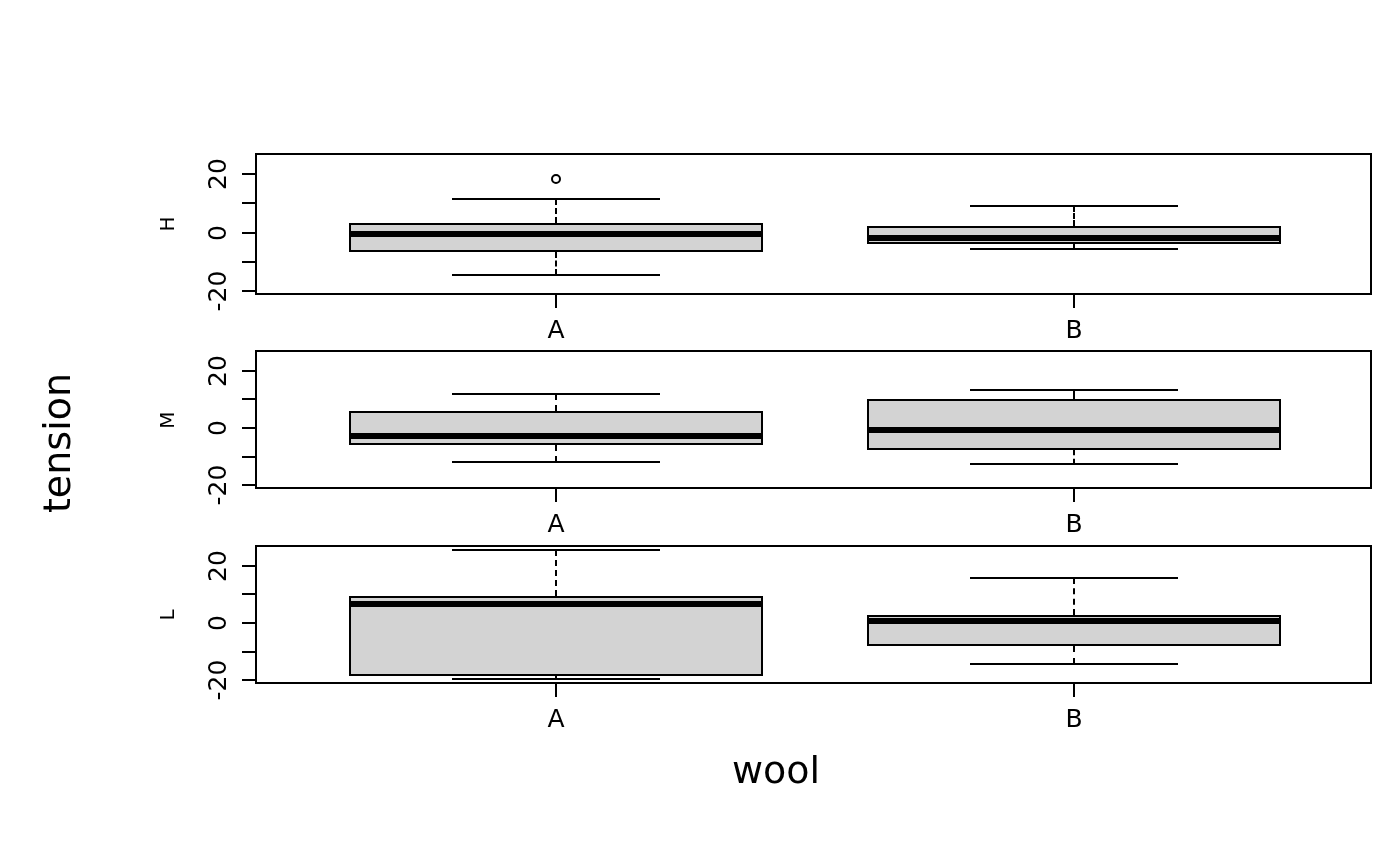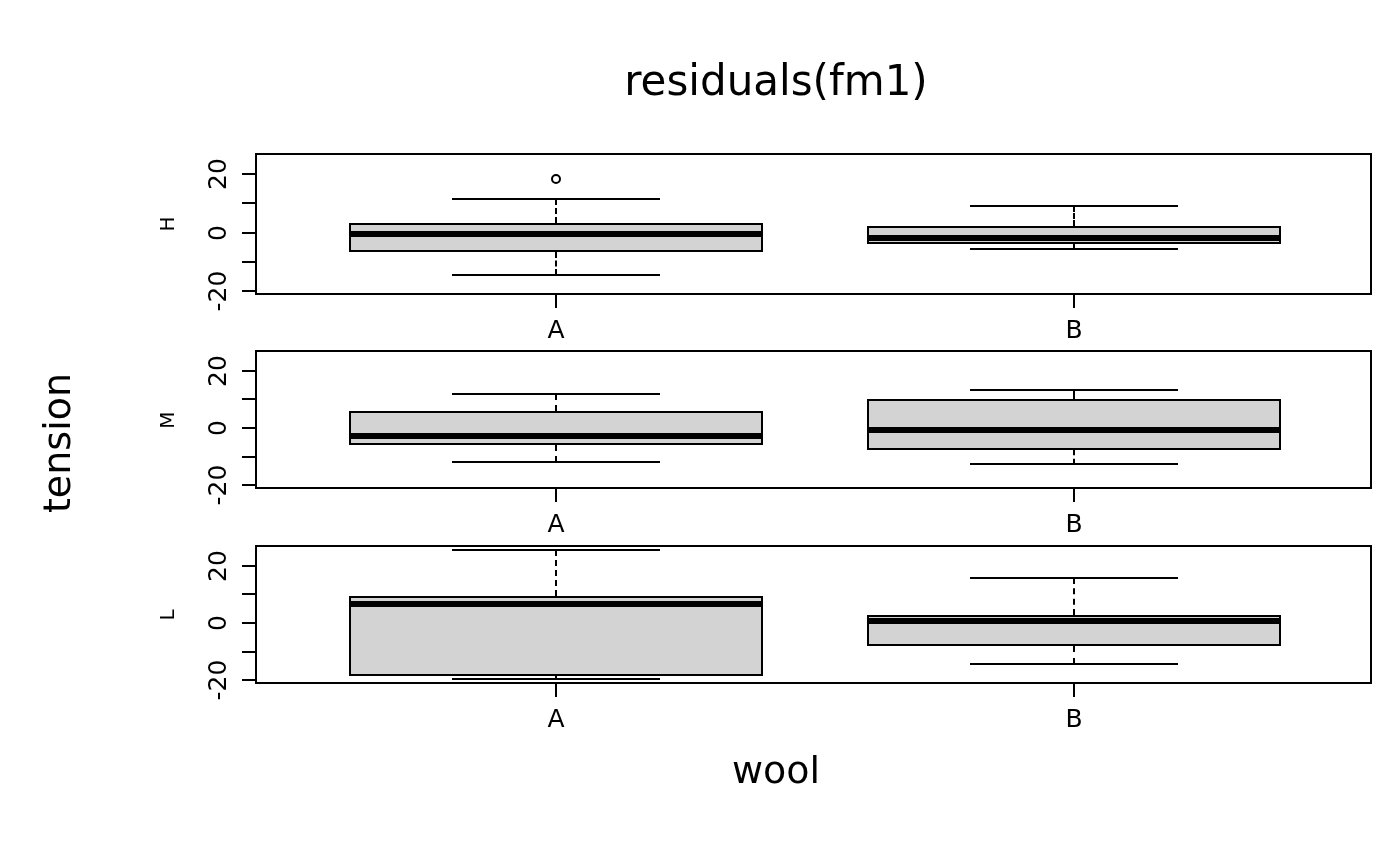--- a/index.html
+++ b/index.html
@@ -24,21 +24,20 @@
   .vtick { background: #000; width: 2px; }
   .box-rect { border: 2px solid #000; box-sizing: border-box; }
   .median-band { background: #000; }
   .whisker-dash { border-left: 2px dashed #000; width: 0; }
   .outlier { border: 2px solid #000; border-radius: 50%; background: #fff; box-sizing: border-box; }
 </style>
 </head>
 <body>
 
 <div id="fig">
-  <div id="title" class="abs ctr" style="left:776px; top:80px;">residuals(fm1)</div>
 
   <div class="abs rot outer-label" style="left:57px; top:443px;">tension</div>
 
   <div class="abs ctr outer-label" style="left:776px; top:770px;">wool</div>
 
   <div id="panels">
       <div class="abs panel-frame" style="left: 255px; top: 153px; width: 1117px; height: 142px;"></div>
       <div class="abs hline" style="left: 242px; top: 290.026px; width: 13px;"></div>
       <div class="abs hline" style="left: 242px; top: 260.808px; width: 13px;"></div>
       <div class="abs hline" style="left: 242px; top: 231.59px; width: 13px;"></div>

